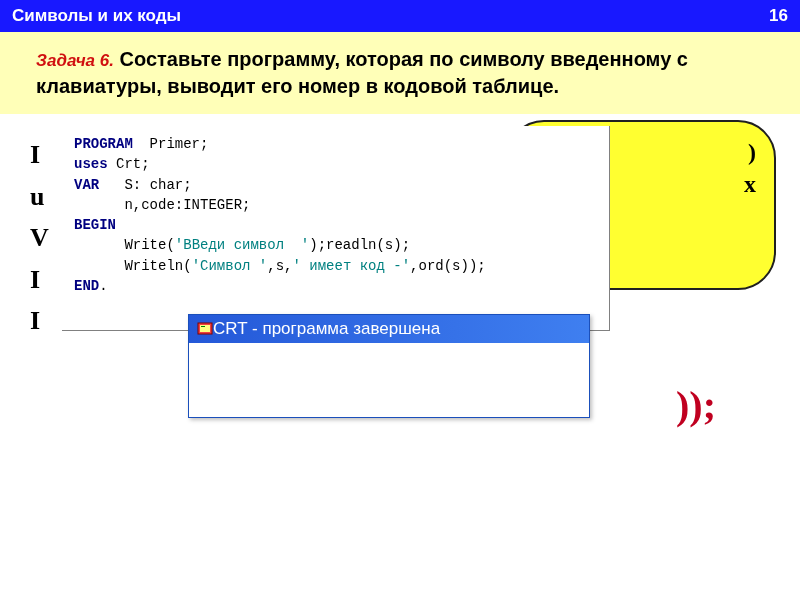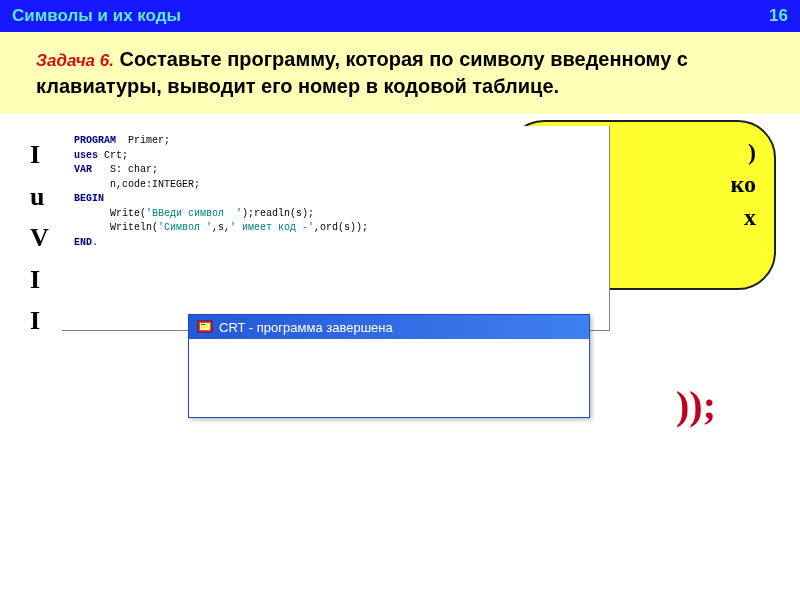--- a/index.html
+++ b/index.html
@@ -6,21 +6,21 @@
     body {
       width: 800px;
       height: 600px;
       background: #ffffff;
       font-family: Arial, sans-serif;
       overflow: hidden;
       position: relative;
     }
     .title-bar {
       background: #1818ff;
-      color: #5eead4;
+      color: #ffffff;
       padding: 6px 12px;
       display: flex;
       justify-content: space-between;
       align-items: center;
       font-weight: bold;
       font-size: 17px;
     }
     .task-box {
       background: #ffffb8;
       padding: 14px 36px;
@@ -80,45 +80,45 @@
       position: absolute;
       left: 62px;
       top: 12px;
       width: 548px;
       height: 205px;
       background: #ffffff;
       border-right: 1px solid #808080;
       border-bottom: 1px solid #808080;
       padding: 8px 12px;
       font-family: "Courier New", monospace;
-      font-size: 10px;
+      font-size: 14px;
       line-height: 1.45;
       color: #000000;
       white-space: pre;
     }
     .kw { color: #000080; font-weight: bold; }
     .str { color: #008080; }
     .crt-window {
       position: absolute;
       left: 188px;
       top: 200px;
       width: 402px;
       height: 104px;
       background: #ffffff;
       border: 1px solid #1a4fbb;
       box-shadow: 2px 2px 4px rgba(0,0,0,0.25);
     }
     .crt-titlebar {
       background: linear-gradient(to right, #2458d8, #3f7ff0);
       color: #ffffff;
       padding: 4px 8px;
-      font-size: 13px;
+      font-size: 17px;
       display: flex;
       align-items: center;
-      gap: 6px;
+      gap: 0;
       font-family: Tahoma, sans-serif;
     }
     .crt-icon {
       width: 16px;
       height: 16px;
       display: inline-flex;
       align-items: center;
       justify-content: center;
     }
     .crt-body {
@@ -149,21 +149,20 @@
     <div>u</div>
     <div>V</div>
     <div></div>
     <div>I</div>
     <div></div>
     <div>I</div>
   </div>
 
   <div class="yellow-bubble">
     <div>)</div>
-    <div>ко</div>
     <div></div>
     <div>х</div>
   </div>
 
   <div class="paren-fragment">));</div>
 
   <div class="code-editor"><span class="kw">PROGRAM</span><span>  Primer;</span>
 <span class="kw">uses</span><span> Crt;</span>
 <span class="kw">VAR</span><span>   S: char;</span>
 <span>      n,code:INTEGER;</span>

